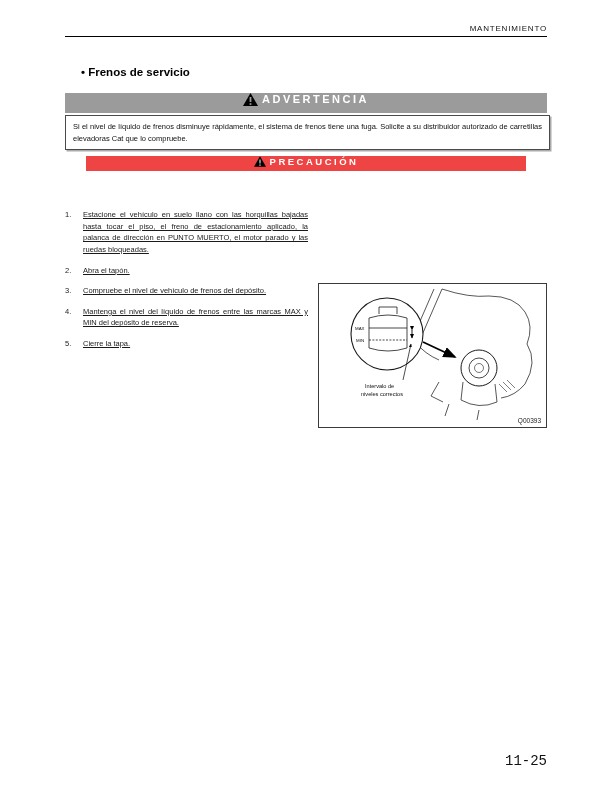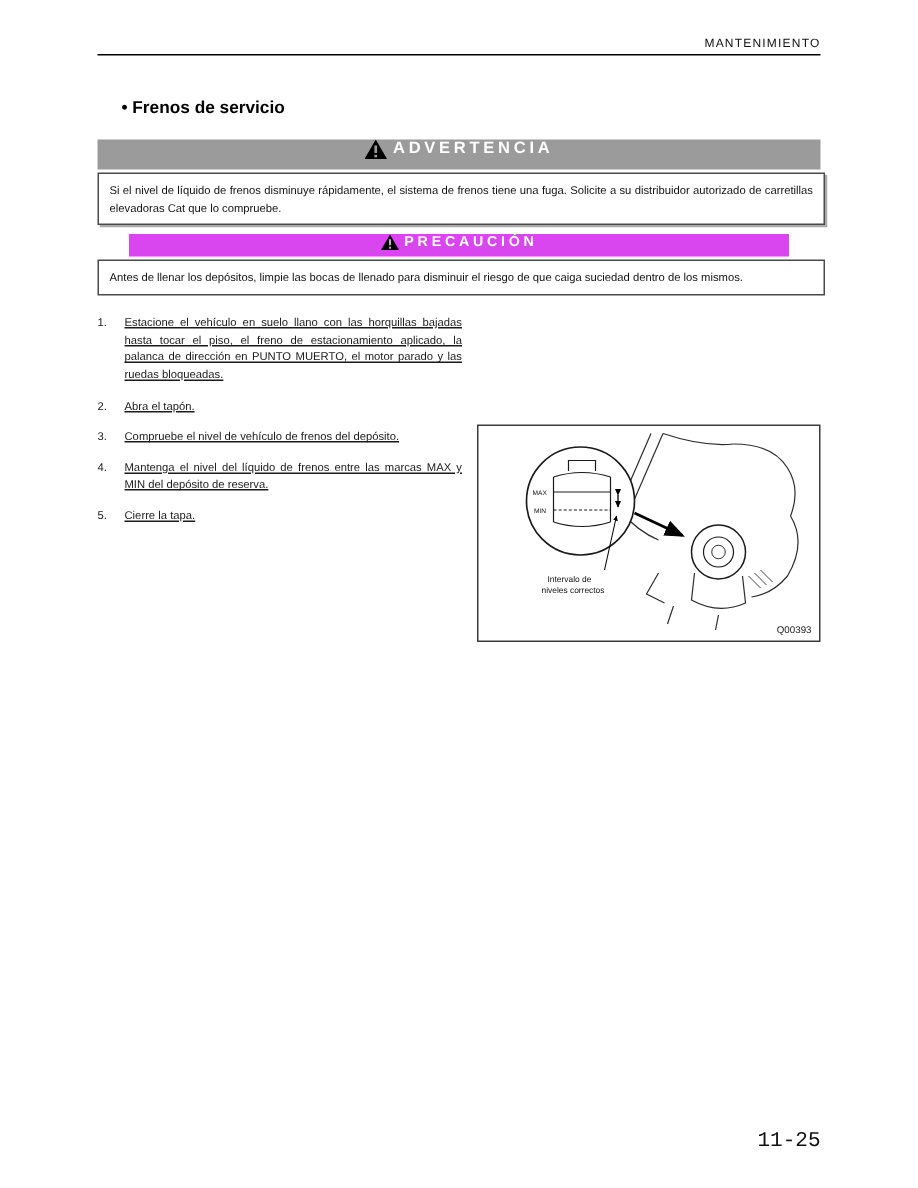--- a/index.html
+++ b/index.html
@@ -27,21 +27,21 @@
   .banner {
     position:absolute; display:flex; align-items:flex-start; justify-content:center;
     gap:4px; color:#ffffff; font-weight:bold;
   }
   .warning-banner {
     top:93px; left:65px; width:482px; height:20px;
     background:#9b9b9b; font-size:11px; letter-spacing:2.5px;
   }
   .caution-banner {
     top:156px; left:86px; width:440px; height:15px;
-    background:#d946ef; font-size:9.5px; letter-spacing:2.5px;
+    background:#ef4444; font-size:9.5px; letter-spacing:2.5px;
   }
   .tri-icon { display:inline-flex; }
   .text-box {
     position:absolute; left:65px; width:485px; box-sizing:border-box;
     border:1px solid #4a4a4a; background:#fff;
     padding:5px 7px;
   }
   .warning-box { top:115px; box-shadow:1.5px 1.5px 0 #aaa; }
   .caution-box { top:173px; }
   .text-box p {
@@ -93,23 +93,20 @@
 
   <div class="banner caution-banner">
     <span class="tri-icon">
       <svg width="12" height="11" viewBox="0 0 15 13">
         <polygon points="7.5,0 15,13 0,13" fill="#000"></polygon>
         <rect x="6.6" y="4" width="1.8" height="5" fill="#b4b4b4"></rect>
         <rect x="6.6" y="10.2" width="1.8" height="1.7" fill="#b4b4b4"></rect>
       </svg>
     </span>
     <span>PRECAUCIÓN</span>
-  </div>
-  <div class="text-box caution-box">
-    <p>Antes de llenar los depósitos, limpie las bocas de llenado para disminuir el riesgo de que caiga suciedad dentro de los mismos.</p>
   </div>
 
   <ol class="steps">
     <li class="step">
       <span class="step-num">1.</span>
       <span class="step-text">Estacione el vehículo en suelo llano con las horquillas bajadas hasta tocar el piso, el freno de estacionamiento aplicado, la palanca de dirección en PUNTO MUERTO, el motor parado y las ruedas bloqueadas.</span>
     </li>
     <li class="step">
       <span class="step-num">2.</span>
       <span class="step-text">Abra el tapón.</span>

